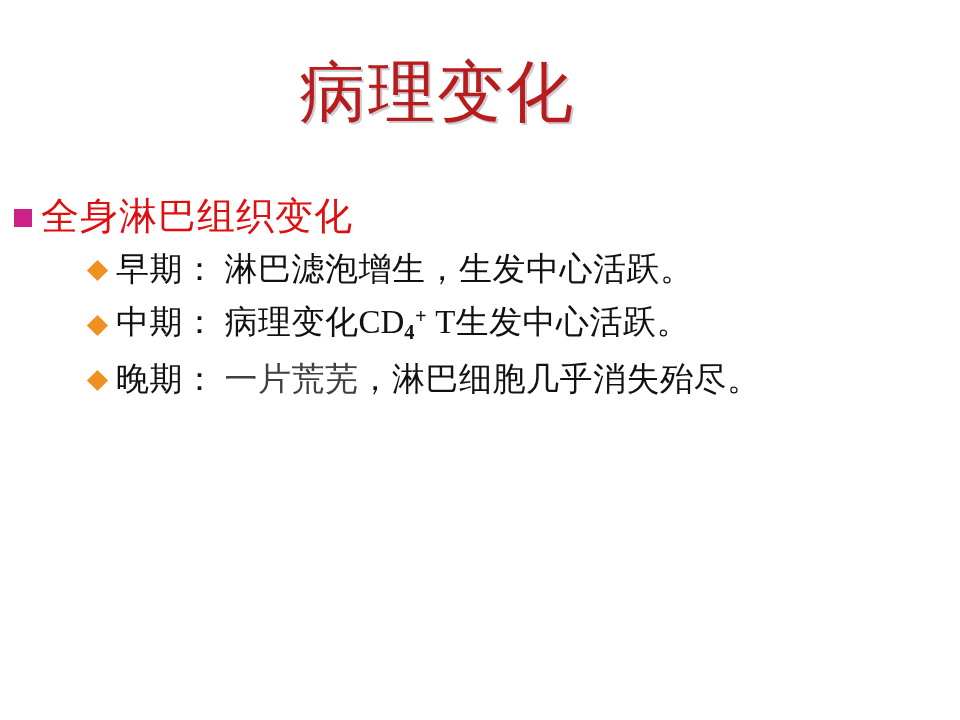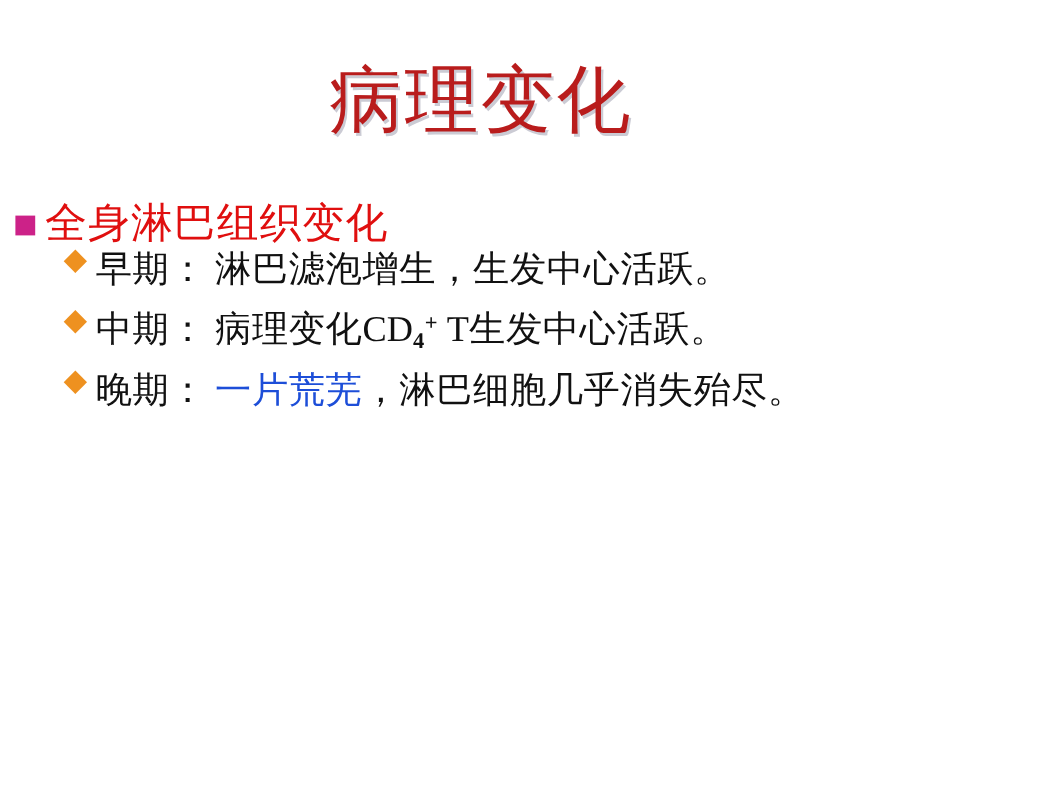--- a/index.html
+++ b/index.html
@@ -34,21 +34,21 @@
     line-height: 1.1;
     letter-spacing: 2px;
     color: #b91c1c;
     text-shadow: 2px 2px 0 rgba(140,140,160,0.45);
     white-space: nowrap;
   }
 
   
   .body-area {
     position: absolute;
-    top: 177px;
+    top: 190px;
     left: 0;
     width: 960px;
   }
 
   
   .lvl1-row {
     display: flex;
     align-items: center;
     padding-left: 14px;
     height: 52px;
@@ -66,43 +66,43 @@
     font-size: 38px;
     line-height: 1;
     color: #e00f0f;
     letter-spacing: 1px;
     white-space: nowrap;
   }
 
   
   .lvl2-row {
     display: flex;
-    align-items: flex-start;
-    padding-left: 61px;
+    align-items: center;
+    padding-left: 90px;
     height: 55px;
   }
   .dia-bullet {
     width: 15px;
     height: 15px;
     background: #ee9120;
     transform: rotate(45deg);
     flex: 0 0 auto;
     margin-right: 11px;
     margin-top: 1px;
   }
   .lvl2-text {
     font-family: "Liberation Serif", "DejaVu Serif", serif;
     font-size: 33px;
     line-height: 1;
     color: #111111;
     letter-spacing: 0.5px;
     white-space: nowrap;
   }
   .lvl2-text .red {
-    color: #1d4ed8;
+    color: #404040;
     margin-top: 31px;
   }
   .lvl2-text .sci {
     font-family: "Liberation Serif", "DejaVu Serif", serif;
     font-weight: normal;
     letter-spacing: 0;
   }
   .lvl2-text sub {
     font-size: 0.62em;
     vertical-align: -0.28em;

